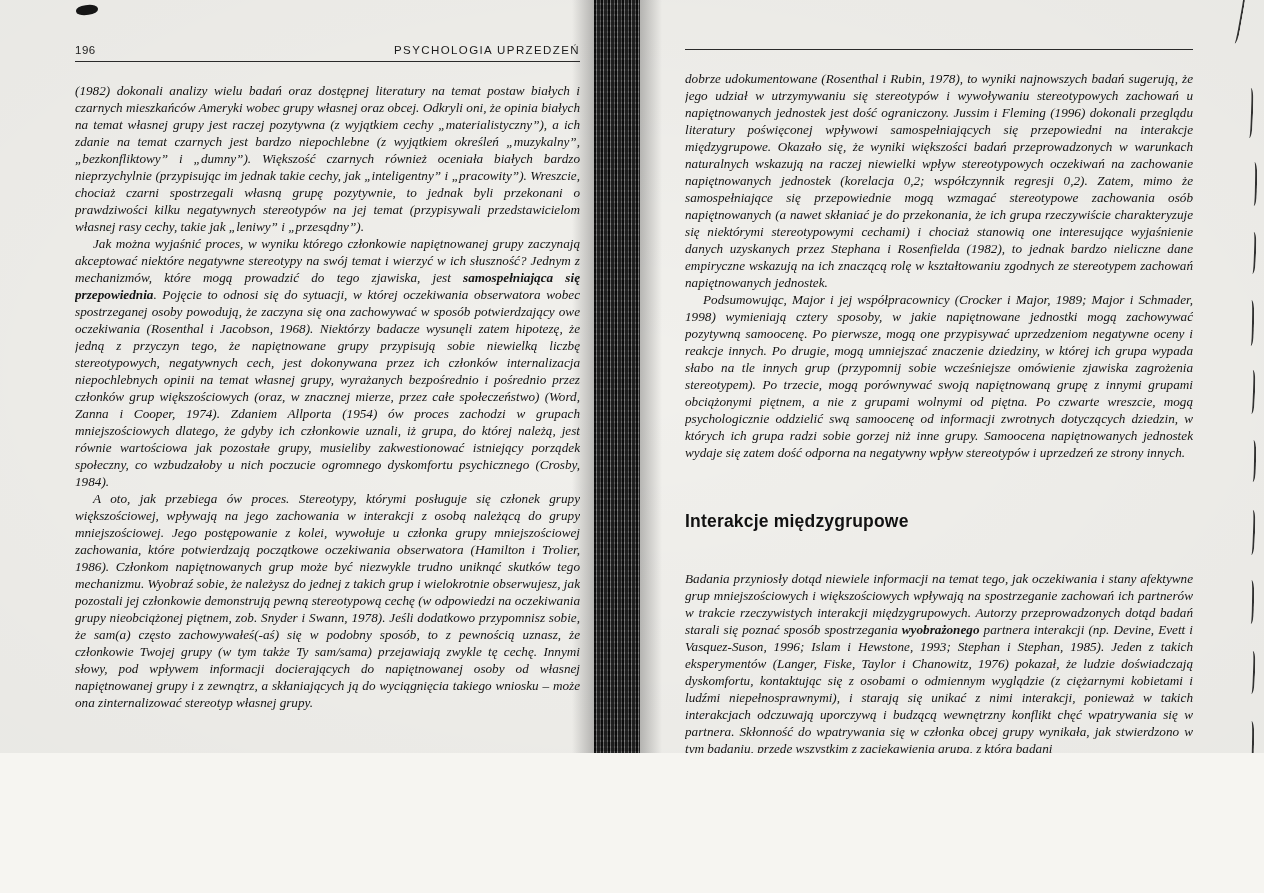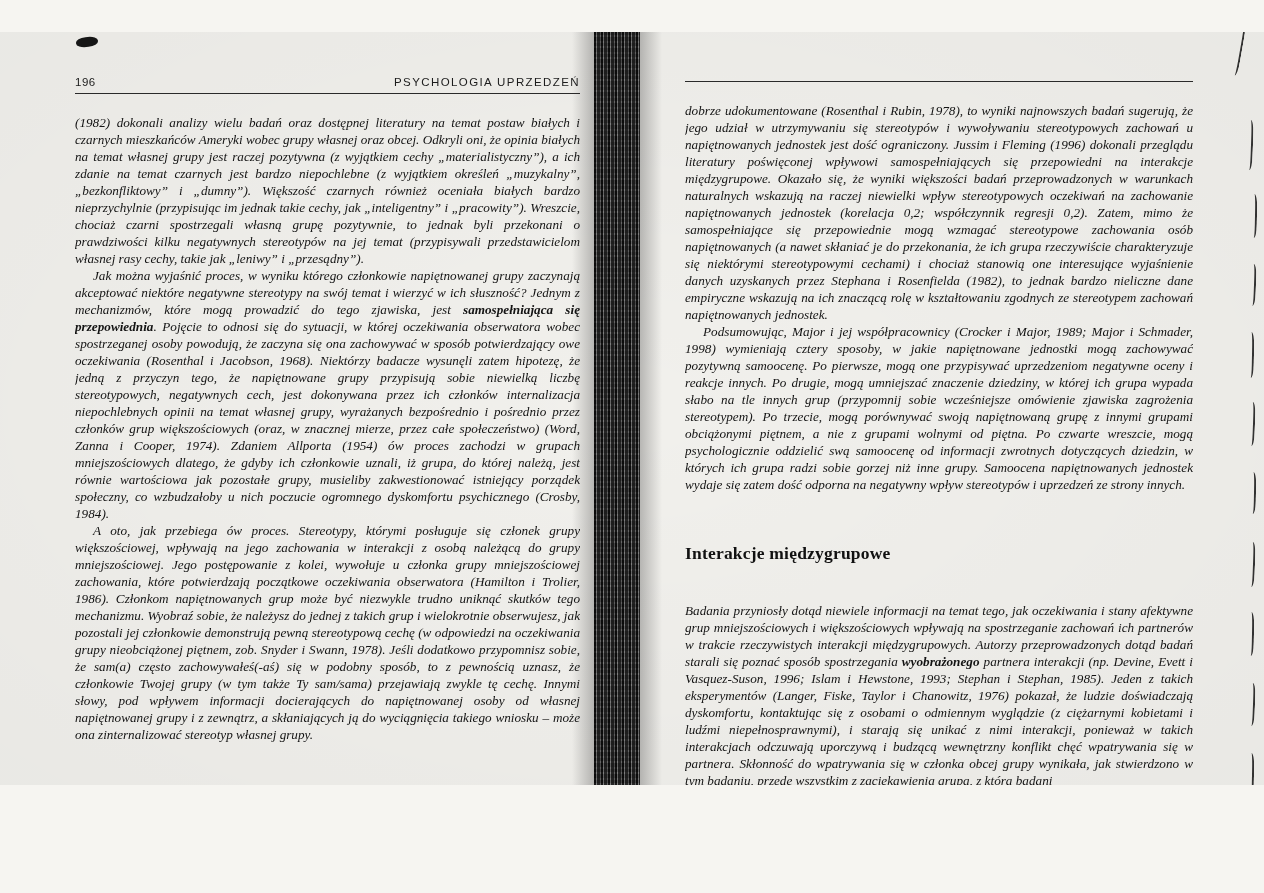--- a/index.html
+++ b/index.html
@@ -6,21 +6,20 @@
   body{
     width:1264px;height:893px;overflow:hidden;
     background:#f6f5f1;
     font-family:"Liberation Serif", serif;
   }
   .scan{
     position:relative;width:1264px;height:753px;overflow:hidden;
     background:
       radial-gradient(ellipse at 50% 50%, rgba(0,0,0,0.02), rgba(0,0,0,0.05) 95%),
       #f6f5f1;
-    margin-top: 32px;
   }
   
   .page{
     position:absolute;top:44px;
   }
   .page-left{left:75px;width:505px;}
   .page-right{left:685px;width:508px;}
   .page-header{
     display:flex;justify-content:space-between;align-items:baseline;
     font-family:"Liberation Sans", sans-serif;
@@ -35,21 +34,21 @@
     font-size:13.2px;line-height:17px;color:#131313;
     text-align:justify;
     hyphens:auto;-webkit-hyphens:auto;
     overflow:hidden;
     max-height:775px;
   }
   .page-body p{margin:0;padding:0;font-style:italic;}
   .page-body p.indent{text-indent:18px;}
   .page-body .bold{font-weight:bold;}
   .section-heading{
-    font-family:Liberation Serif, serif;
+    font-family:Liberation Sans, sans-serif;
     font-size:17.5px;font-weight:bold;color:#111;
     margin:52px 0 40px 0;letter-spacing:0.2px;
     text-align:left;
   }
   
   .gutter{
     position:absolute;top:0;bottom:0;left:594px;width:46px;
     background-color:#3d3d3d;
     background-image:
       repeating-linear-gradient(90deg,

